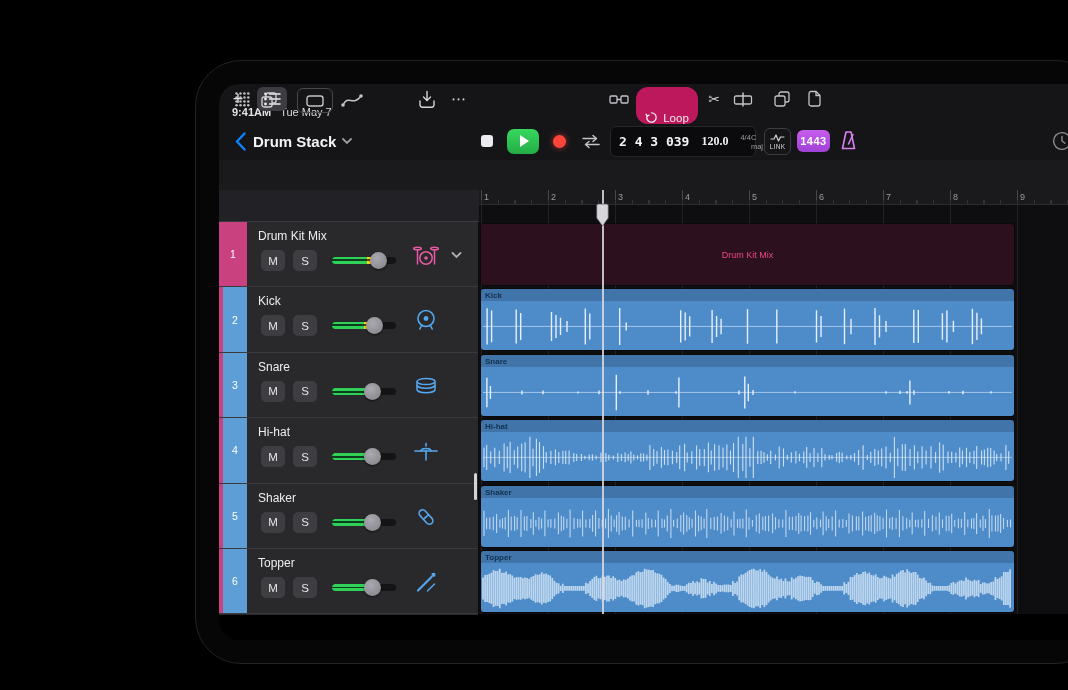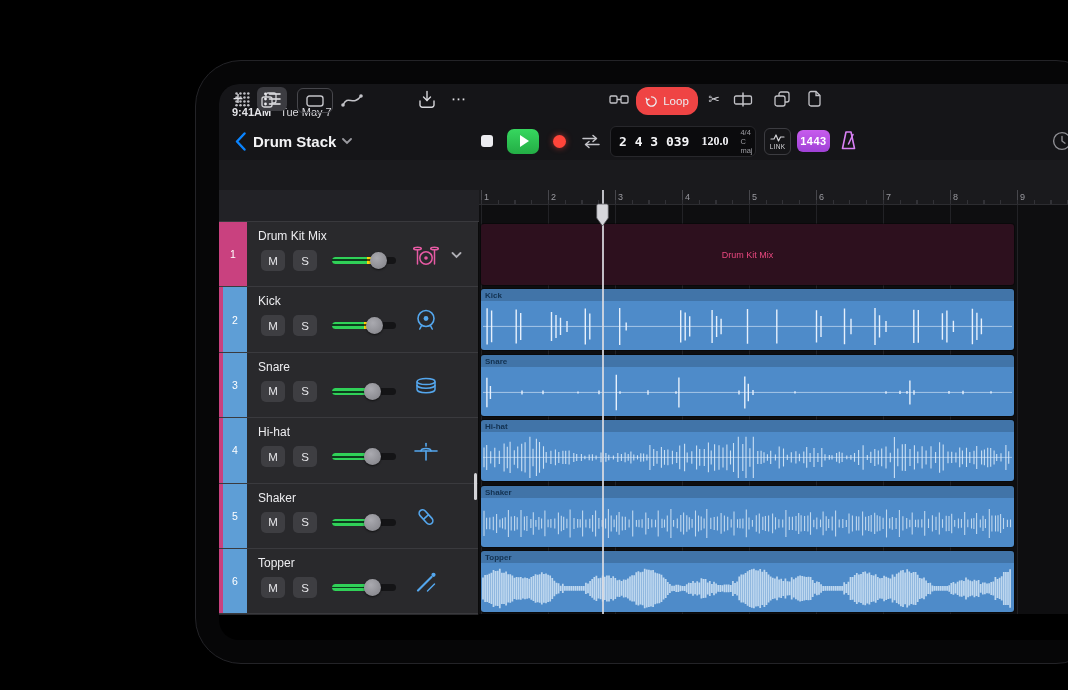--- a/index.html
+++ b/index.html
@@ -38,21 +38,21 @@
             border-bottom:6px solid transparent;margin-left:2px;}
   .rec-btn{width:13px;height:13px;border-radius:50%;background:#ff453a;
            box-shadow:0 0 6px rgba(255,69,58,.6);}
   .lcd{position:absolute;left:391px;top:42px;width:146px;height:31px;background:#0b0b0d;
        border:1px solid #27272b;border-radius:6px;display:flex;align-items:center;
        padding:0 8px;box-sizing:border-box;gap:12px;}
   .lcd-pos{font-family:"DejaVu Sans Mono",monospace;font-size:13px;font-weight:bold;
            color:#f4f4f6;white-space:nowrap;}
   .lcd-tempo{font-family:Liberation Serif, serif;font-size:12px;font-weight:bold;
              color:#f0f0f3;}
-  .lcd-sig{display:flex;flex-direction:column;line-height:9px;font-size:7.5px;
+  .lcd-sig{display:flex;flex-direction:row;line-height:9px;font-size:7.5px;
            color:#9c9ca2;text-align:left;}
   .link-btn{position:absolute;left:545px;top:44px;width:27px;height:27px;border:1px solid #3c3c41;
             border-radius:6px;display:flex;flex-direction:column;align-items:center;
             justify-content:center;gap:1px;box-sizing:border-box;}
   .link-btn span{font-size:6.5px;color:#d4d4d8;letter-spacing:.3px;}
   .count-btn{position:absolute;left:578px;top:46px;width:33px;height:22px;border-radius:6px;
              background:linear-gradient(180deg,#c75ced,#a041d6);color:#fff;font-size:11px;
              font-weight:bold;display:flex;align-items:center;justify-content:center;
              letter-spacing:.5px;}
   .metro-btn{position:absolute;left:617px;top:44px;width:24px;height:24px;display:flex;
@@ -64,22 +64,22 @@
             border-bottom:1px solid #050506;}
   .tb2{position:absolute;display:flex;align-items:center;justify-content:center;}
   .seg{left:8px;top:3px;height:24px;display:flex;}
   .seg .cell{width:30px;height:24px;display:flex;align-items:center;justify-content:center;
              border-radius:6px;}
   .seg .cell.sel{background:#3c3c41;}
   .marquee-btn{left:78px;top:4px;width:34px;height:23px;border:1px solid #47474c;
                border-radius:6px;}
   .auto-btn{left:120px;top:4px;width:26px;height:23px;}
   .join-btn{left:390px;top:7px;width:20px;height:17px;}
-  .loop-pill{left:417px;top:3px;width:62px;height:28px;border-radius:12px;background:#ef4444;
-             display:flex;align-items:center;justify-content:center;gap:5px;}
+  .loop-pill{left:417px;top:3px;width:62px;height:37px;border-radius:12px;background:#be185d;
+             display:flex;align-items:flex-end;justify-content:center;gap:5px;}
   .loop-pill span{font-size:11.5px;color:#ececf0;}
   .sciss-btn{left:486px;top:5px;width:18px;height:20px;font-size:14px;color:#cbcbd0;}
   .split-btn{left:513px;top:5px;width:22px;height:20px;}
   .copy-btn{left:553px;top:5px;width:20px;height:20px;}
   .paste-btn{left:585px;top:5px;width:20px;height:20px;}
 
   
   .hdr-controls{position:absolute;left:0;top:106px;width:260px;height:32px;background:#222226;
                 border-bottom:1px solid #39393d;box-sizing:border-box;}
   .hc{position:absolute;display:flex;align-items:center;justify-content:center;color:#e0e0e4;}

